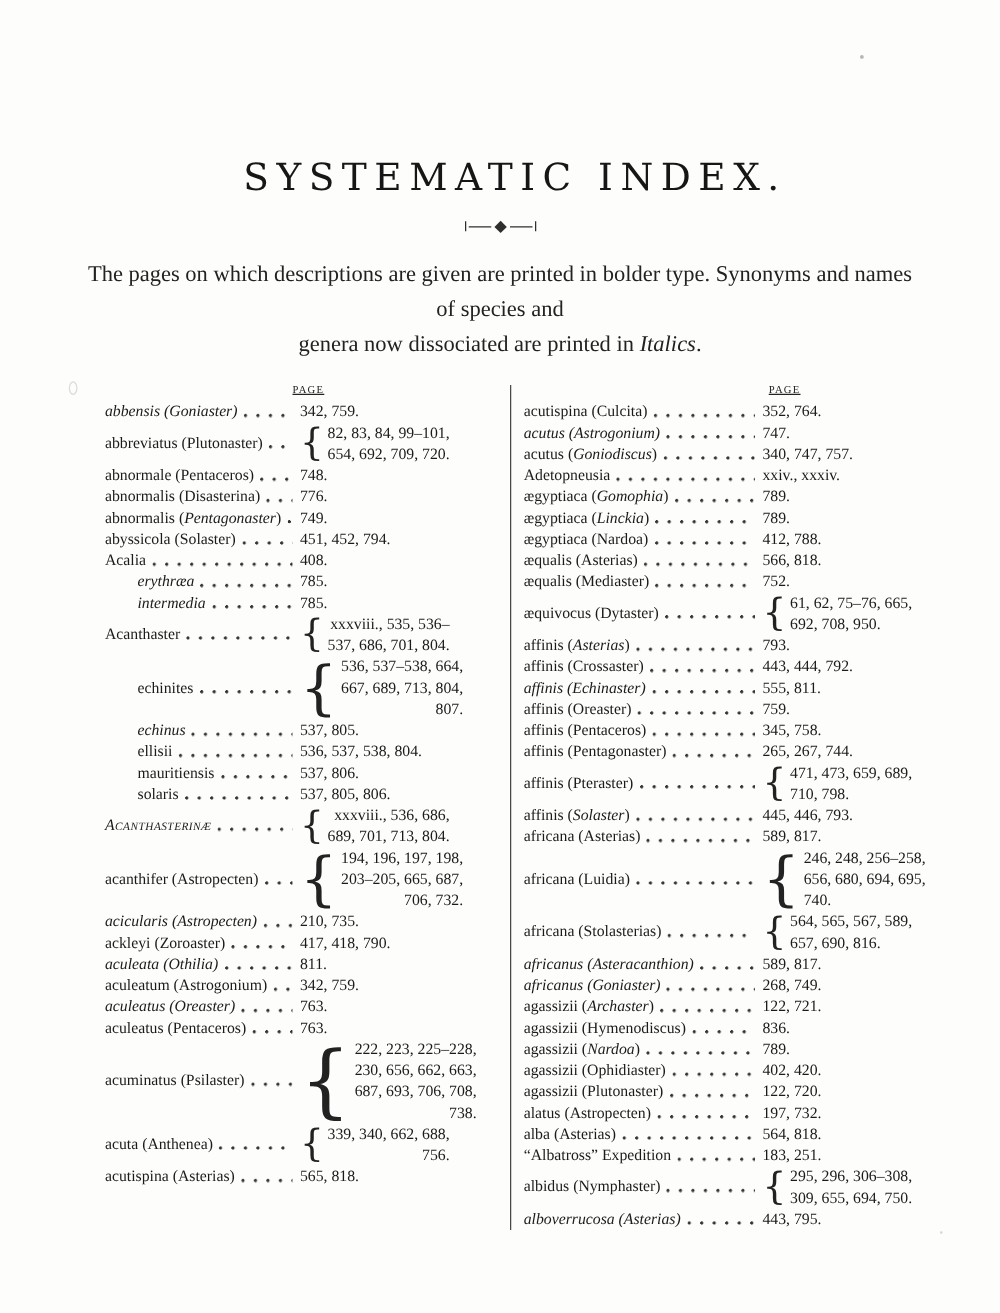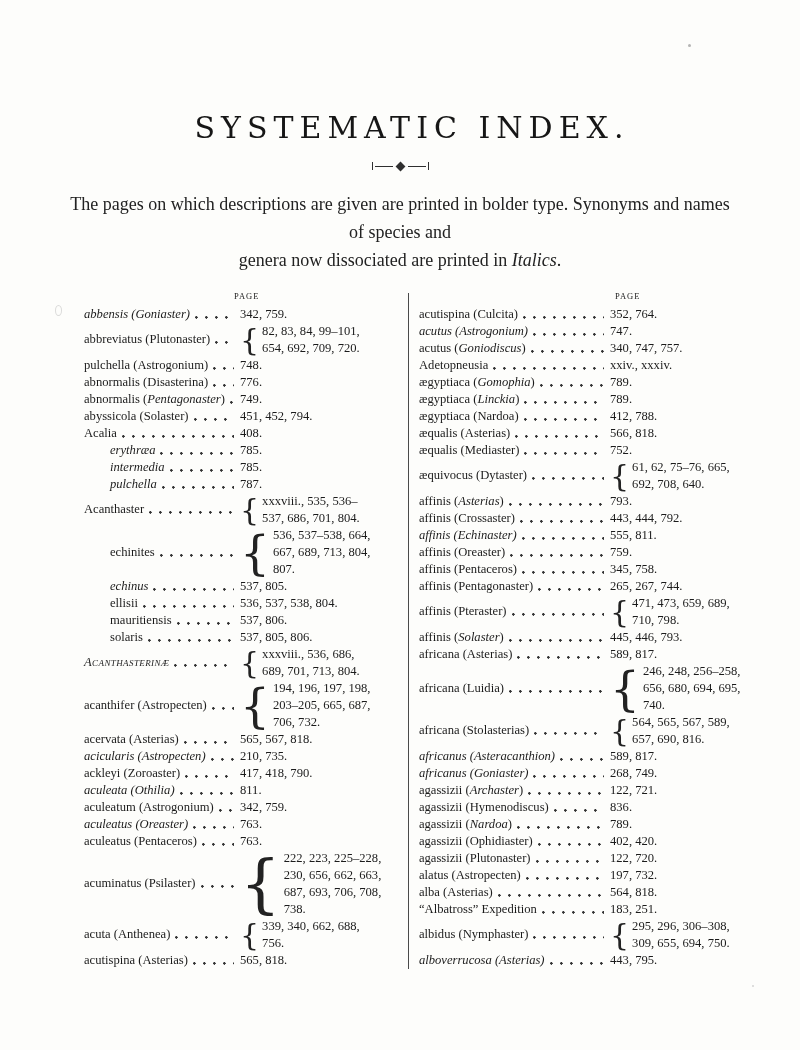--- a/index.html
+++ b/index.html
@@ -7,21 +7,21 @@
     position:relative;
     width:800px;height:1050px;
     background:#fdfdfb;
     font-family:"Liberation Serif", serif;
     color:#1b1b1b;
     overflow:hidden;
     box-sizing:border-box;
     padding-top:110px;
   }
   .title{
-    margin:0;
+    margin:15px;
     text-align:center;
     font-family:"DejaVu Serif","Liberation Serif",serif;
     font-weight:normal;
     font-size:30px;
     letter-spacing:6px;
     color:#161616;
     padding-left:24px;
   }
   .ornament{
     margin:16px auto 0;
@@ -50,20 +50,21 @@
     width:0;
     border-left:1px solid #4a4a4a;
     margin:2px 10px 0 10px;
     align-self:stretch;
   }
   .page-label{
     font-size:8.5px;
     letter-spacing:1px;
     color:#222;
     margin-bottom:5px;
+    text-decoration:underline;
   }
   .col-left .page-label{padding-left:150px;}
   .col-right .page-label{padding-left:196px;}
   .entries{font-size:12.6px;}
   .row{
     display:flex;
     align-items:center;
     min-height:17px;
     line-height:17px;
   }
@@ -81,21 +82,21 @@
     background-image:radial-gradient(circle at 1.4px 1.4px,#333 1.05px,transparent 1.5px);
     background-size:10px 3px;
     background-repeat:repeat-x;
     min-width:4px;
   }
   .pages{
     flex:none;
     display:flex;
     align-items:center;
   }
-  .col-left .pages{width:158px;}
+  .col-left .pages{width:158px;text-align:right;}
   .col-right .pages{width:120px;align-items:center;}
   .brace{
     font-family:"DejaVu Serif","Liberation Serif",serif;
     line-height:1;
     color:#222;
     margin-right:3px;
     font-weight:normal;
   }
   .plines{display:flex;flex-direction:column;}
   .pline{white-space:nowrap;line-height:17px;}
@@ -146,21 +147,21 @@
             <span class="leader"></span>
             <span class="pages">
               <span class="brace" style="font-size: 30px;">{</span>
               <span class="plines">
                 <span class="pline">82, 83, 84, 99–101,</span>
                 <span class="pline">654, 692, 709, 720.</span>
               </span>
             </span>
           </div>
           <div class="row">
-            <span class="name"><span>pulchella (Astrogonium)</span></span>
+            <span class="name"><span>abnormale (Pentaceros)</span></span>
             <span class="leader"></span>
             <span class="pages">
               <span class="plines">
                 <span class="pline">748.</span>
               </span>
             </span>
           </div>
           <div class="row">
             <span class="name"><span>abnormalis (Disasterina)</span></span>
             <span class="leader"></span>
@@ -205,29 +206,20 @@
                 <span class="pline">785.</span>
               </span>
             </span>
           </div>
           <div class="row indent">
             <span class="name"><i>intermedia</i></span>
             <span class="leader"></span>
             <span class="pages">
               <span class="plines">
                 <span class="pline">785.</span>
-              </span>
-            </span>
-          </div>
-          <div class="row indent">
-            <span class="name"><i>pulchella</i></span>
-            <span class="leader"></span>
-            <span class="pages">
-              <span class="plines">
-                <span class="pline">787.</span>
               </span>
             </span>
           </div>
           <div class="row">
             <span class="name"><span>Acanthaster</span></span>
             <span class="leader"></span>
             <span class="pages">
               <span class="brace" style="font-size: 30px;">{</span>
               <span class="plines">
                 <span class="pline">xxxviii., 535, 536–</span>
@@ -296,29 +288,20 @@
           </div>
           <div class="row">
             <span class="name"><span>acanthifer (Astropecten)</span></span>
             <span class="leader"></span>
             <span class="pages">
               <span class="brace" style="font-size: 47px;">{</span>
               <span class="plines">
                 <span class="pline">194, 196, 197, 198,</span>
                 <span class="pline">203–205, 665, 687,</span>
                 <span class="pline">706, 732.</span>
-              </span>
-            </span>
-          </div>
-          <div class="row">
-            <span class="name"><span>acervata (Asterias)</span></span>
-            <span class="leader"></span>
-            <span class="pages">
-              <span class="plines">
-                <span class="pline">565, 567, 818.</span>
               </span>
             </span>
           </div>
           <div class="row">
             <span class="name"><i>acicularis (Astropecten)</i></span>
             <span class="leader"></span>
             <span class="pages">
               <span class="plines">
                 <span class="pline">210, 735.</span>
               </span>
@@ -489,21 +472,21 @@
               </span>
             </span>
           </div>
           <div class="row">
             <span class="name"><span>æquivocus (Dytaster)</span></span>
             <span class="leader"></span>
             <span class="pages">
               <span class="brace" style="font-size: 30px;">{</span>
               <span class="plines">
                 <span class="pline">61, 62, 75–76, 665,</span>
-                <span class="pline">692, 708, 640.</span>
+                <span class="pline">692, 708, 950.</span>
               </span>
             </span>
           </div>
           <div class="row">
             <span class="name"><span>affinis (</span><i>Asterias</i><span>)</span></span>
             <span class="leader"></span>
             <span class="pages">
               <span class="plines">
                 <span class="pline">793.</span>
               </span>

